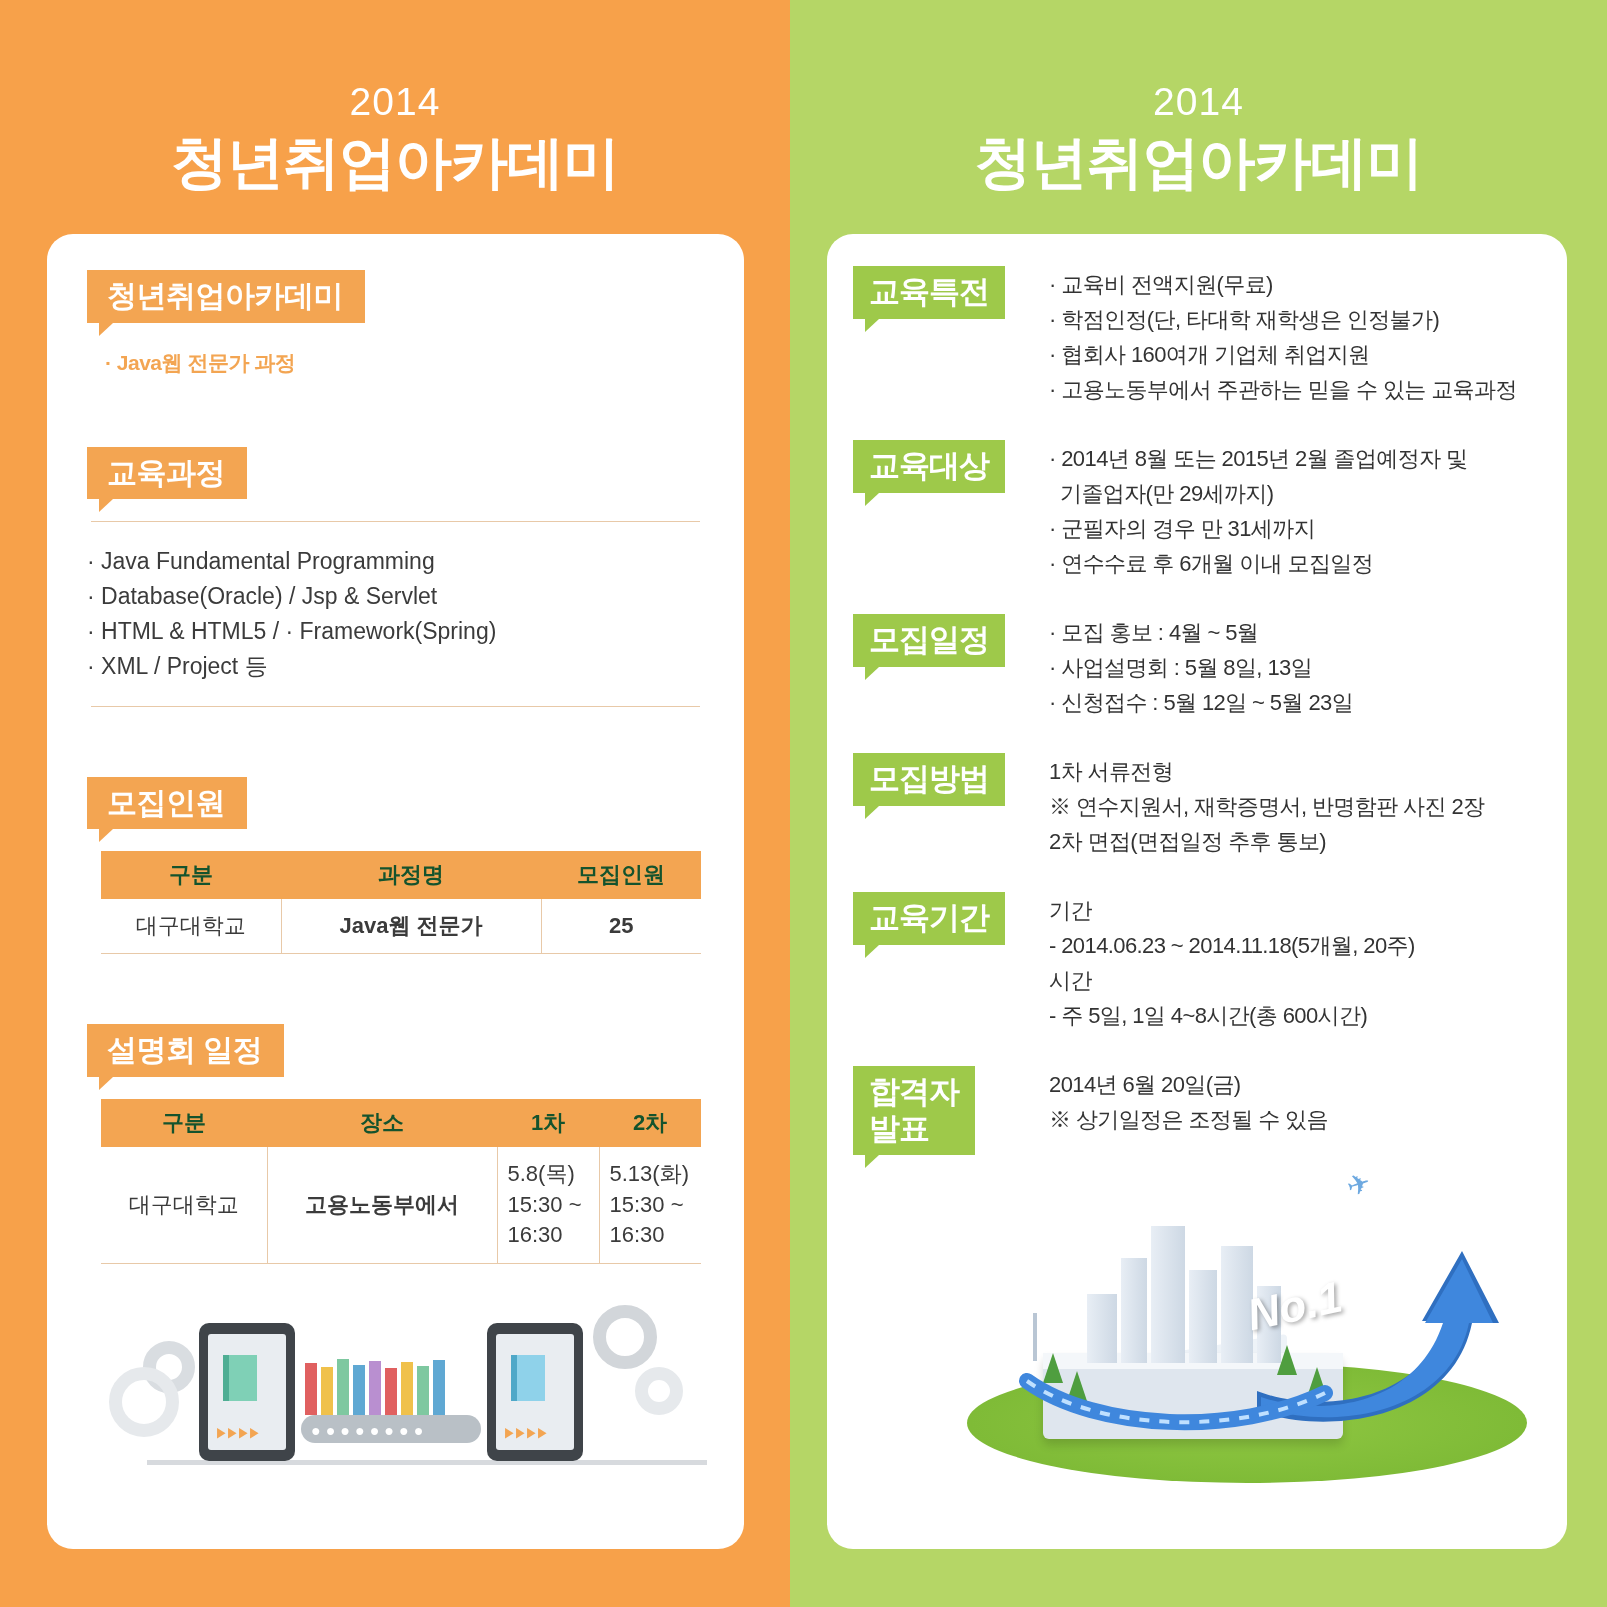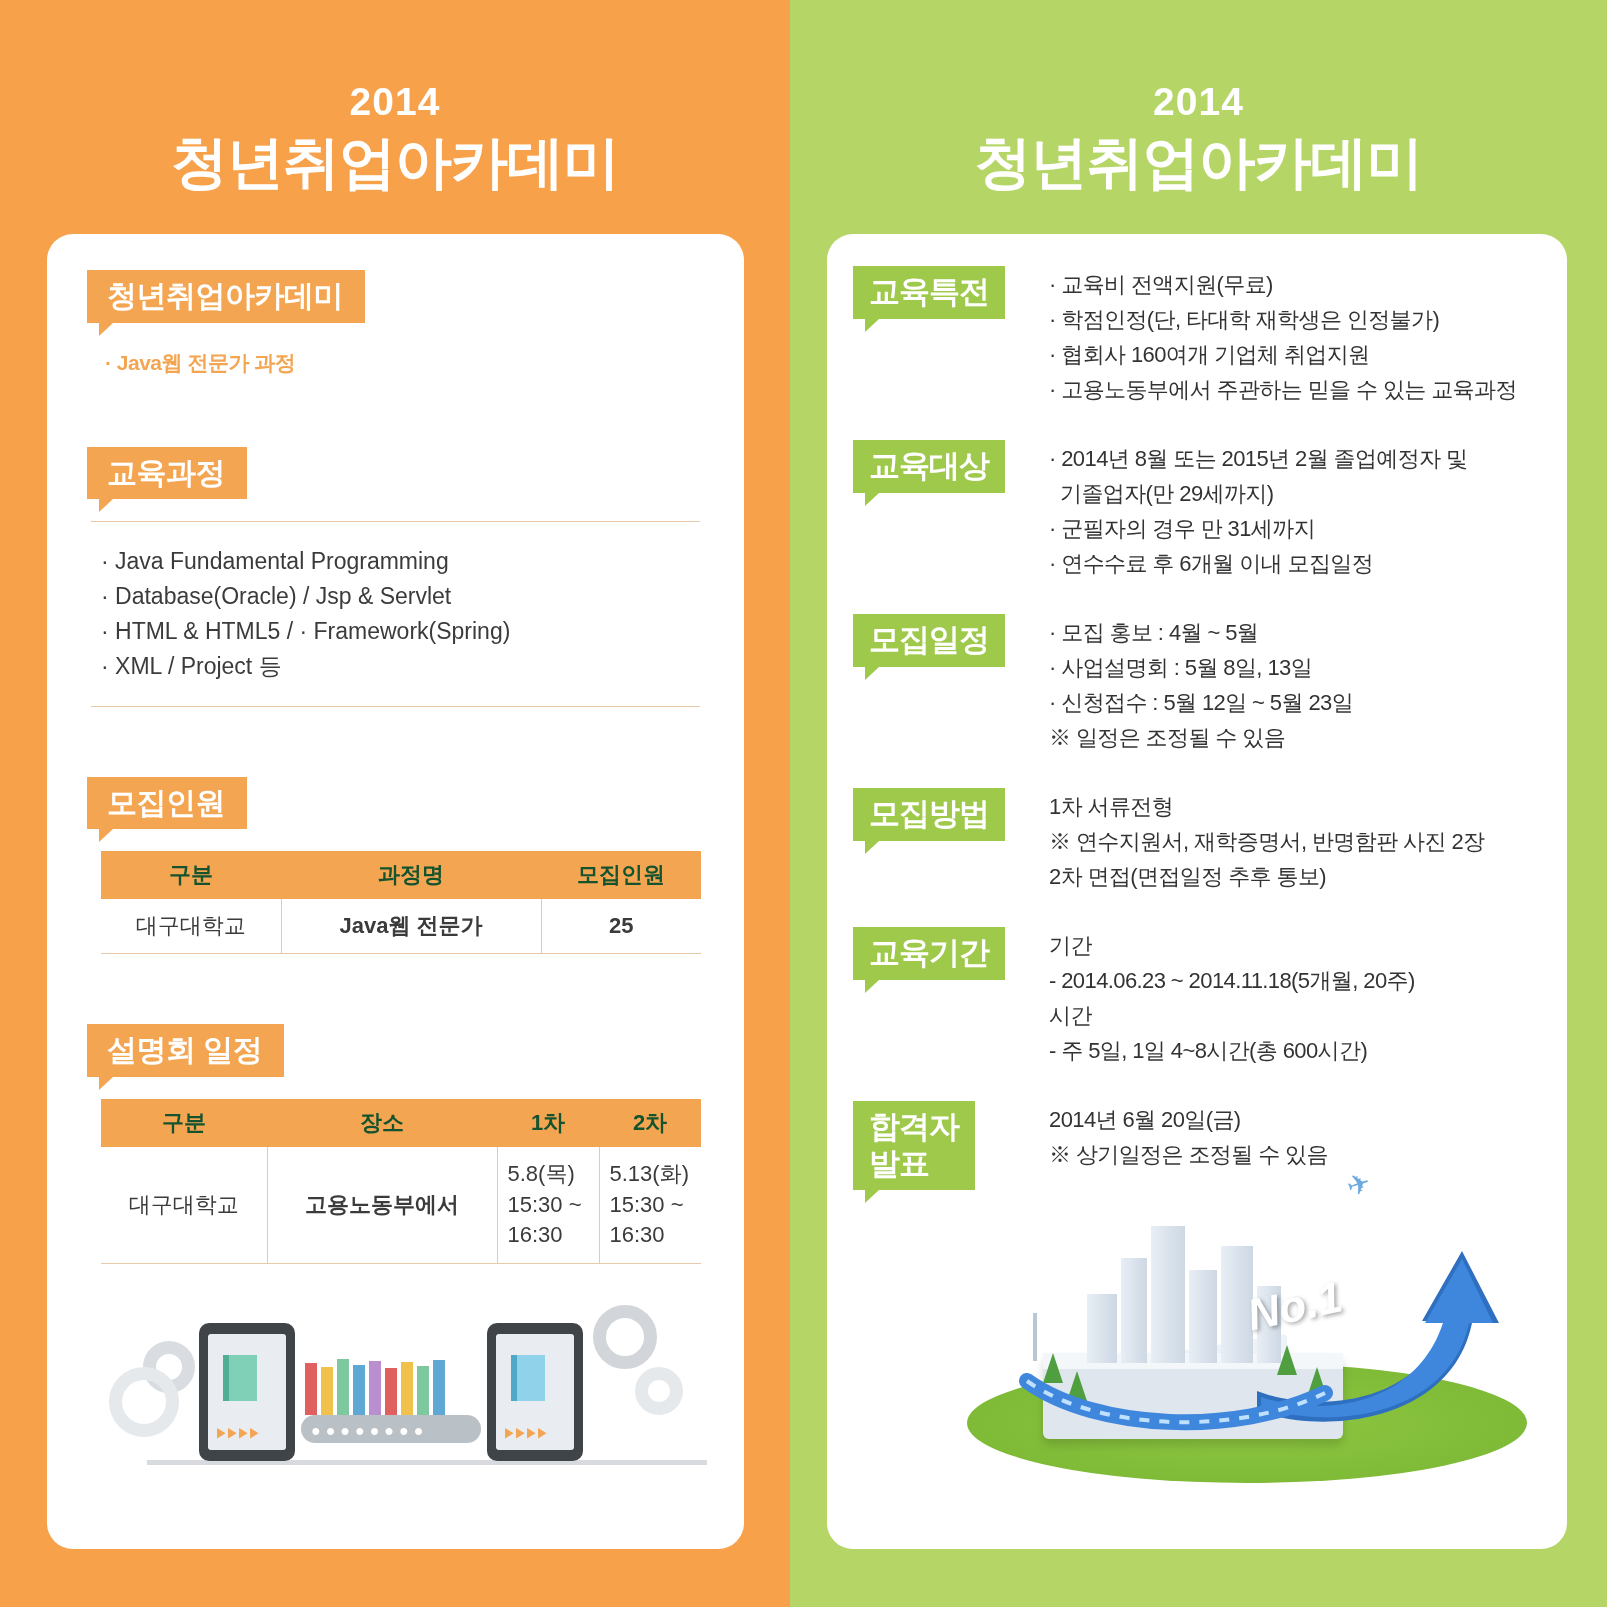--- a/index.html
+++ b/index.html
@@ -29,21 +29,21 @@
     width: 817px;
     background: #b5d666;
   }
   .head {
     text-align: center;
     color: #ffffff;
     padding-top: 82px;
   }
   .head .year {
     font-size: 39px;
-    font-weight: bold;
+    font-weight: normal;
     letter-spacing: 1px;
     line-height: 1;
   }
   .head .title {
     font-size: 57px;
     font-weight: bold;
     letter-spacing: -1px;
     line-height: 1.25;
     margin-top: 6px;
   }
@@ -95,21 +95,21 @@
     font-weight: bold;
     margin: 26px 0 0 18px;
     letter-spacing: -0.5px;
   }
   .divider {
     height: 1px;
     background: #e8c9a8;
     margin: 22px 4px 0 4px;
   }
   .course-list {
-    margin: 22px 0 0 14px;
+    margin: 22px 0 0 0;
     font-size: 23px;
     color: #3b3b3b;
     line-height: 1.52;
   }
   .spacer-60 { height: 60px; }
 
   table.tbl {
     border-collapse: collapse;
     margin: 22px 0 0 14px;
     width: 600px;
@@ -496,21 +496,20 @@
           <div>· 연수수료 후 6개월 이내 모집일정</div>
         </div>
       </div>
 
       <div class="row-r">
         <div class="tagwrap"><div class="tag-green" style="white-space:pre-line">모집일정</div></div>
         <div class="bullets">
           <div>· 모집 홍보 : 4월 ~ 5월</div>
           <div>· 사업설명회 : 5월 8일, 13일</div>
           <div>· 신청접수 : 5월 12일 ~ 5월 23일</div>
-          <div>※ 일정은 조정될 수 있음</div>
         </div>
       </div>
 
       <div class="row-r">
         <div class="tagwrap"><div class="tag-green" style="white-space:pre-line">모집방법</div></div>
         <div class="bullets">
           <div>1차 서류전형</div>
           <div>※ 연수지원서, 재학증명서, 반명함판 사진 2장</div>
           <div>2차 면접(면접일정 추후 통보)</div>
         </div>

